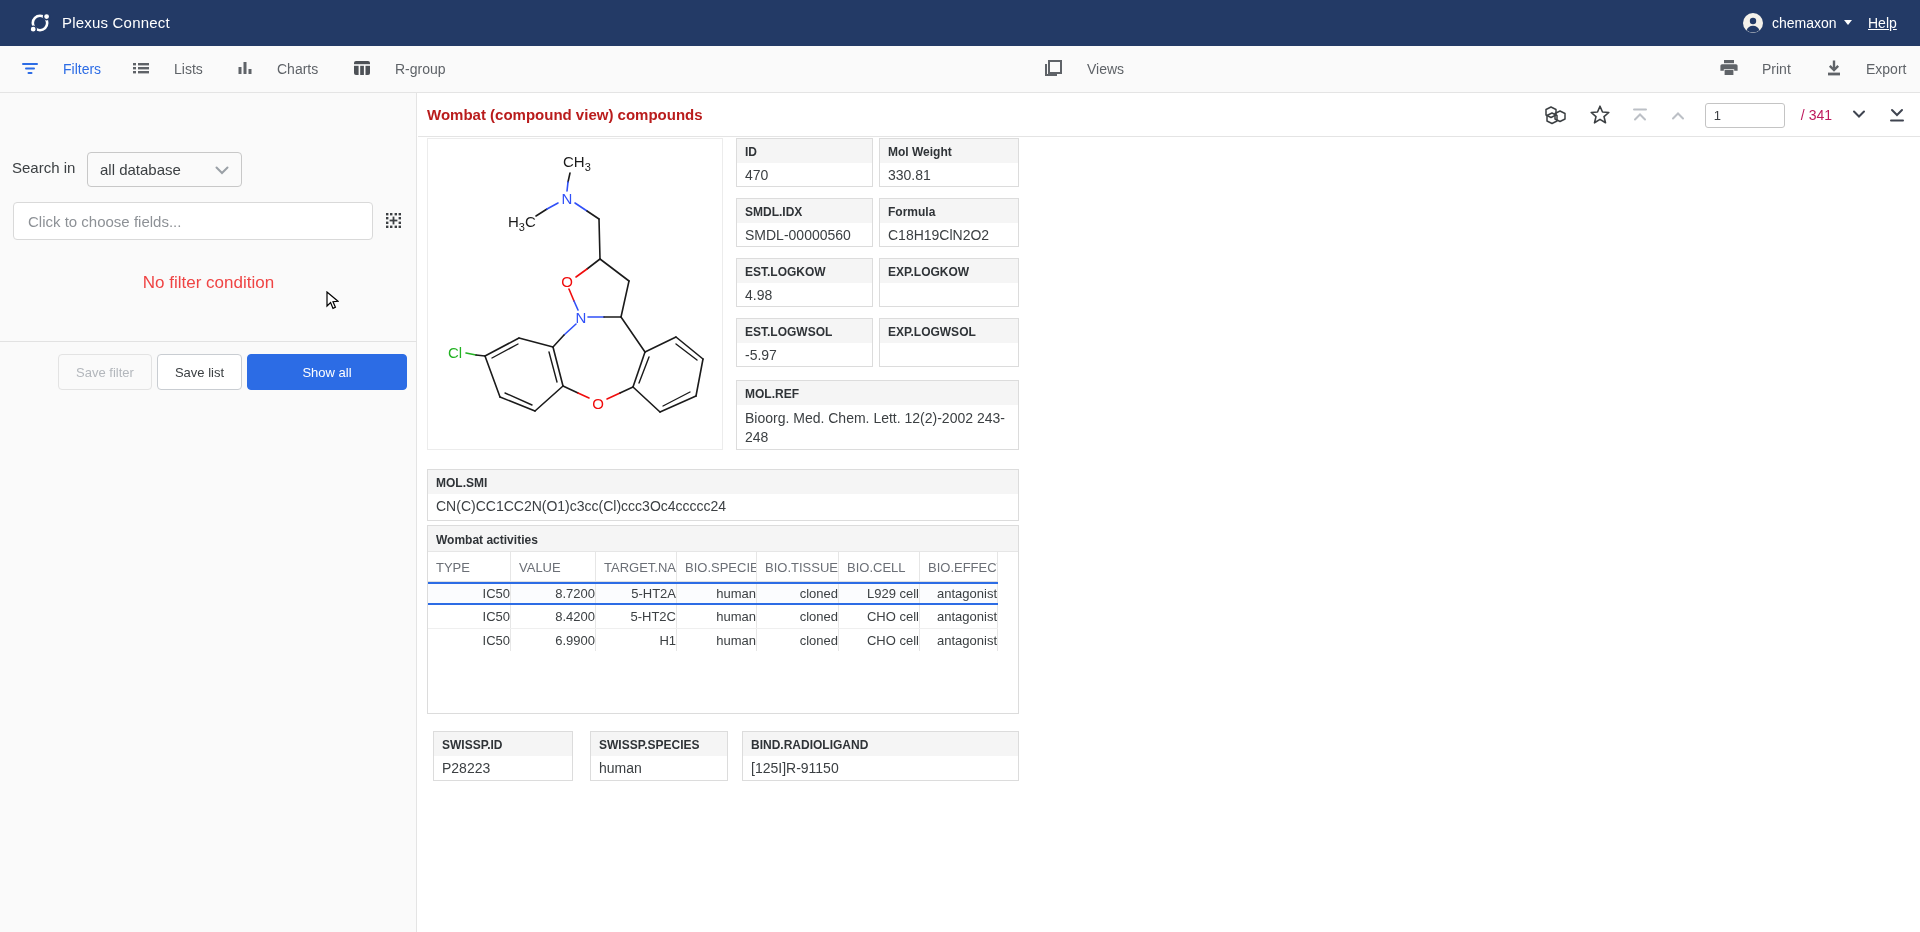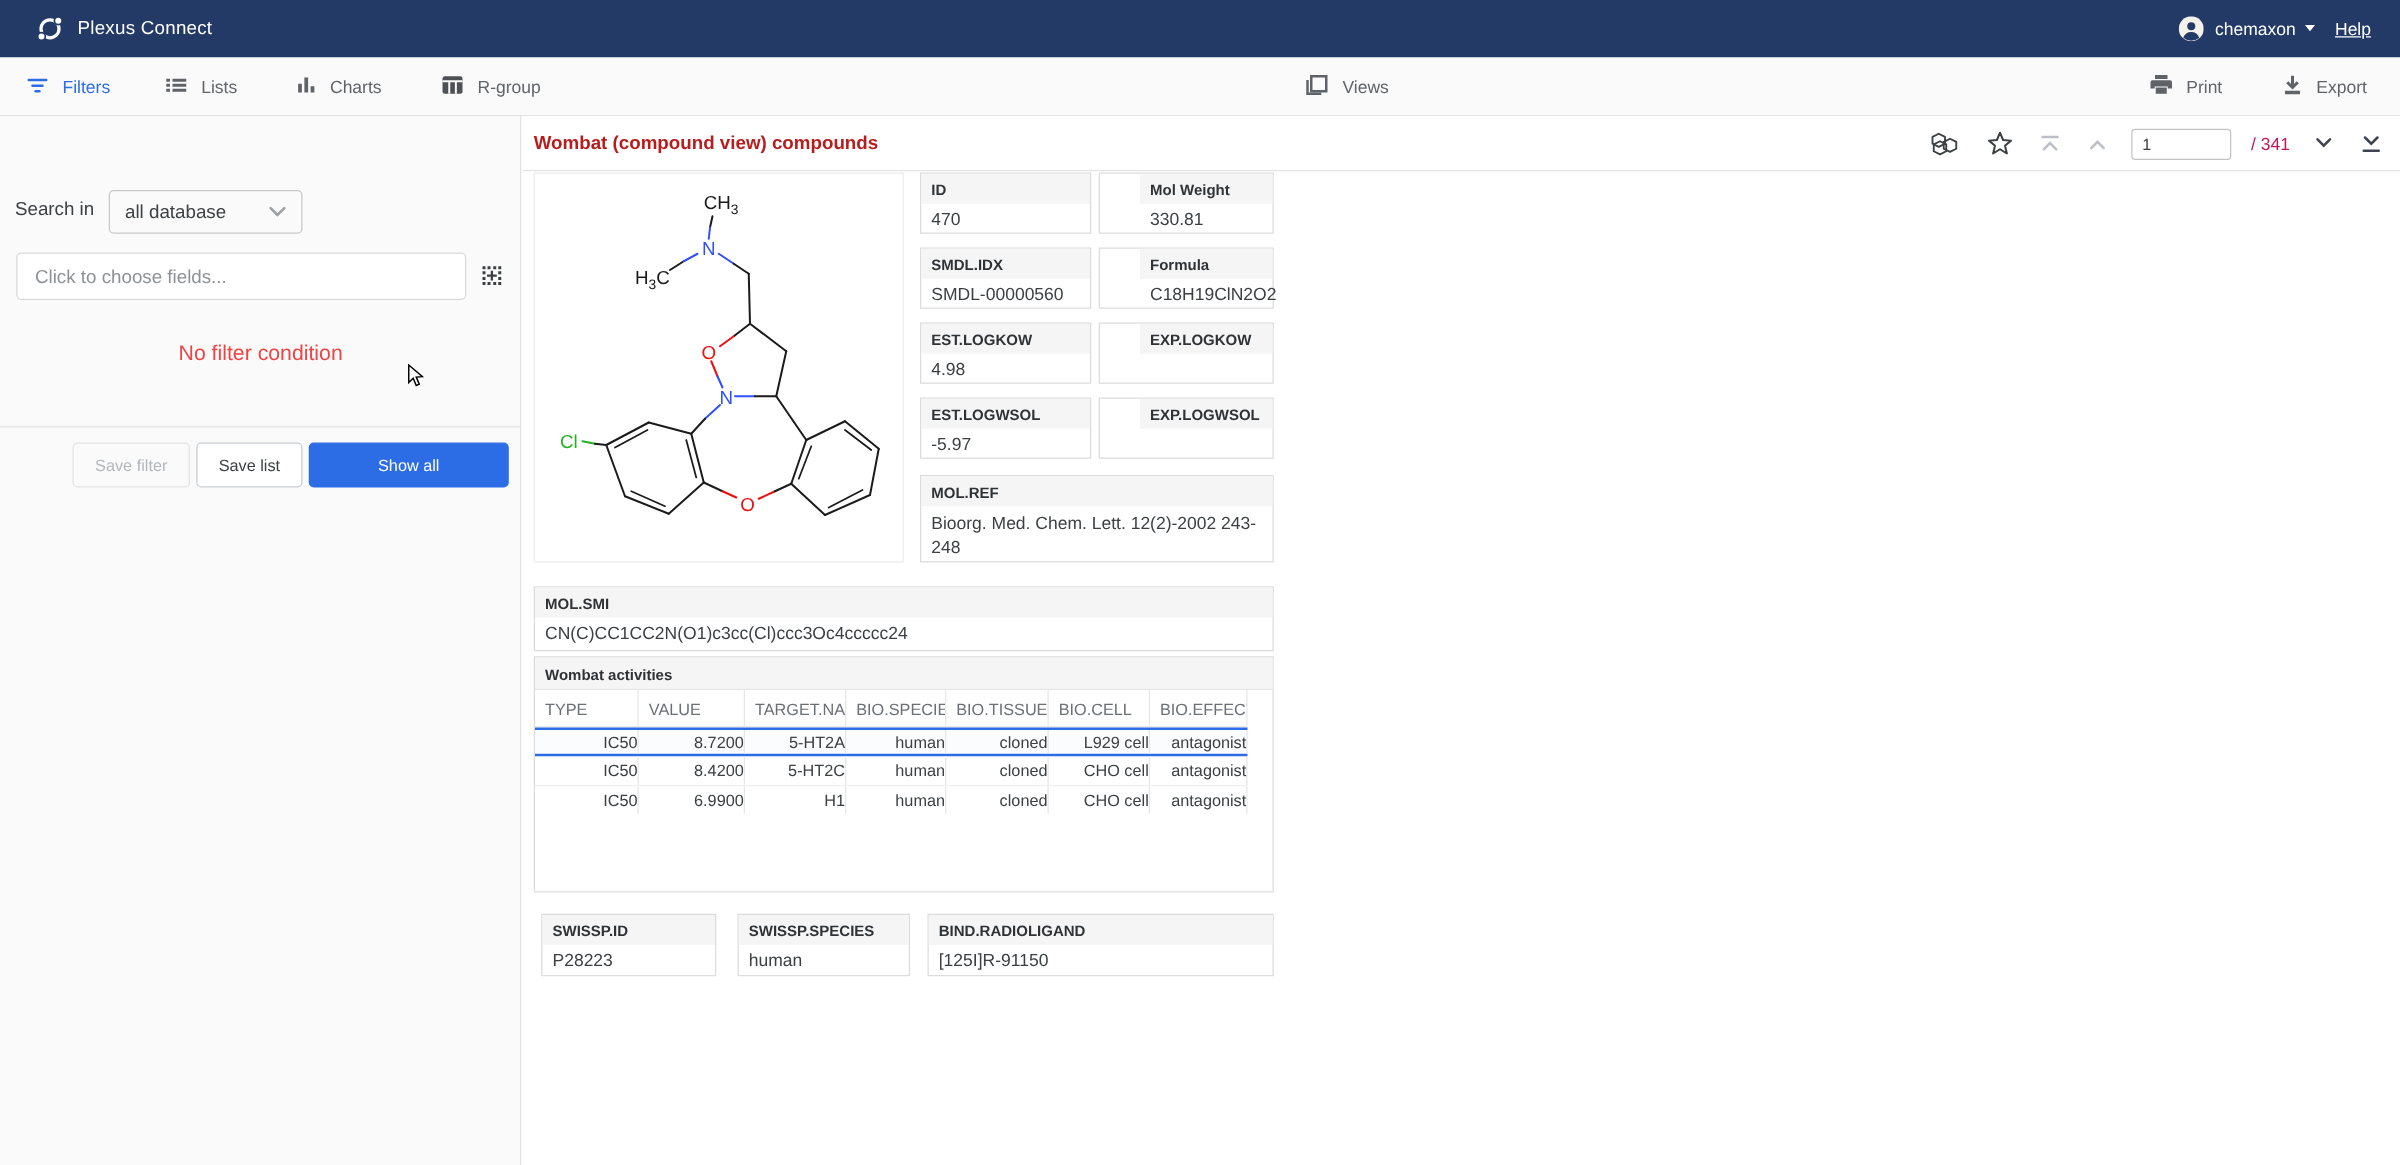--- a/index.html
+++ b/index.html
@@ -10,21 +10,21 @@
   .topbar { position:absolute; top:0; left:0; width:1920px; height:46px; background:#233a66; color:#fff; }
   .topbar .logo { position:absolute; left:28px; top:11px; }
   .topbar .apptitle { position:absolute; left:62px; top:14px; font-size:15px; letter-spacing:.2px; }
   .topbar .avatar { position:absolute; left:1743px; top:13px; }
   .topbar .username { position:absolute; left:1772px; top:15px; font-size:14px; }
   .topbar .caret { position:absolute; left:1844px; top:20px; width:0; height:0; border-left:4px solid transparent; border-right:4px solid transparent; border-top:5px solid #fff; }
   .topbar .help { position:absolute; left:1868px; top:15px; font-size:14px; text-decoration:underline; cursor:pointer; }
 
   
   .toolbar { position:absolute; top:46px; left:0; width:1920px; height:47px; background:#fafafa; border-bottom:1px solid #e4e4e4; }
-  .tbtn { position:absolute; top:0; height:46px; display:flex; align-items:center; gap:11px; font-size:14px; color:#5f6368; cursor:pointer; }
+  .tbtn { position:absolute; top:0; height:46px; display:flex; align-items:center; gap:24px; font-size:14px; color:#5f6368; cursor:pointer; }
   .tbtn.active { color:#2c6ce5; }
   .tb-filters { left:21px; } .tb-lists { left:132px; } .tb-charts { left:237px; } .tb-rgroup { left:353px;justify-content:flex-end; }
   .tb-views { left:1043px; } .tb-print { left:1720px; } .tb-export { left:1826px; }
 
   
   .sidebar { position:absolute; top:93px; left:0; width:417px; height:839px; background:#fafafa; border-right:1px solid #e4e4e4; }
   .tabs { position:absolute; top:0; left:0; width:100%; height:44px; border-bottom:1px solid #e4e4e4; display:flex; }
   .tab { height:44px; display:flex; align-items:center; justify-content:center; font-size:13px; color:#5f6368; cursor:pointer; position:relative; }
   .tab-0 { width:107px; } .tab-1 { width:155px; } .tab-2 { width:172px; }
   .tab.active { color:#2c6ce5; }
@@ -52,21 +52,21 @@
   .pager-input { width:80px; height:25px; border:1px solid #c4c4c4; border-radius:3px; font-family:"Liberation Sans",sans-serif; font-size:13px; color:#3c4043; padding:0 8px; outline:none; background:#fff; }
   .pager-total { font-size:14px; color:#be185d; white-space:nowrap; }
 
   .content { position:absolute; top:44px; left:0; right:0; bottom:0; }
 
   .structure-box { position:absolute; left:9px; top:1px; width:296px; height:312px; background:#fff; border:1px solid #ececec; }
 
   .fbox { position:absolute; background:#fff; border:1px solid #dcdcdc; }
   .fbox .flabel { height:24px; background:#f5f5f5; font-size:12px; font-weight:bold; color:#2f3337; padding:6px 8px 0 8px; white-space:nowrap; overflow:hidden; }
   .fbox .fvalue { font-size:14px; color:#3c4043; padding:4px 8px 0 8px; }
-  .c1 { left:318px; width:137px; } .c2 { left:461px; width:140px;padding-left:32px; }
+  .c1 { left:318px; width:137px; } .c2 { left:461px; width:140px; }
   .r1 { top:1px; height:49px; } .r2 { top:61px; height:49px; } .r3 { top:121px; height:49px; } .r4 { top:181px; height:49px; }
   .molref { left:318px; width:283px; top:243px; height:70px; }
   .molref .fvalue { line-height:19px; }
   .molsmi { left:9px; width:592px; top:332px; height:52px; }
 
   .act-box { position:absolute; left:9px; top:388px; width:592px; height:189px; background:#fff; border:1px solid #dcdcdc; }
   .act-title { height:26px; background:#f5f5f5; font-size:12px; font-weight:bold; color:#2f3337; padding:7px 8px 0 8px; border-bottom:1px solid #e6e6e6; }
   .act-table { position:absolute; left:0; top:26px; width:570px; }
   .act-hrow, .act-row { display:grid; grid-template-columns:83px 85px 81px 80px 82px 81px 78px; }
   .act-hrow { height:30px; border-bottom:1px solid #e0e0e0; }

